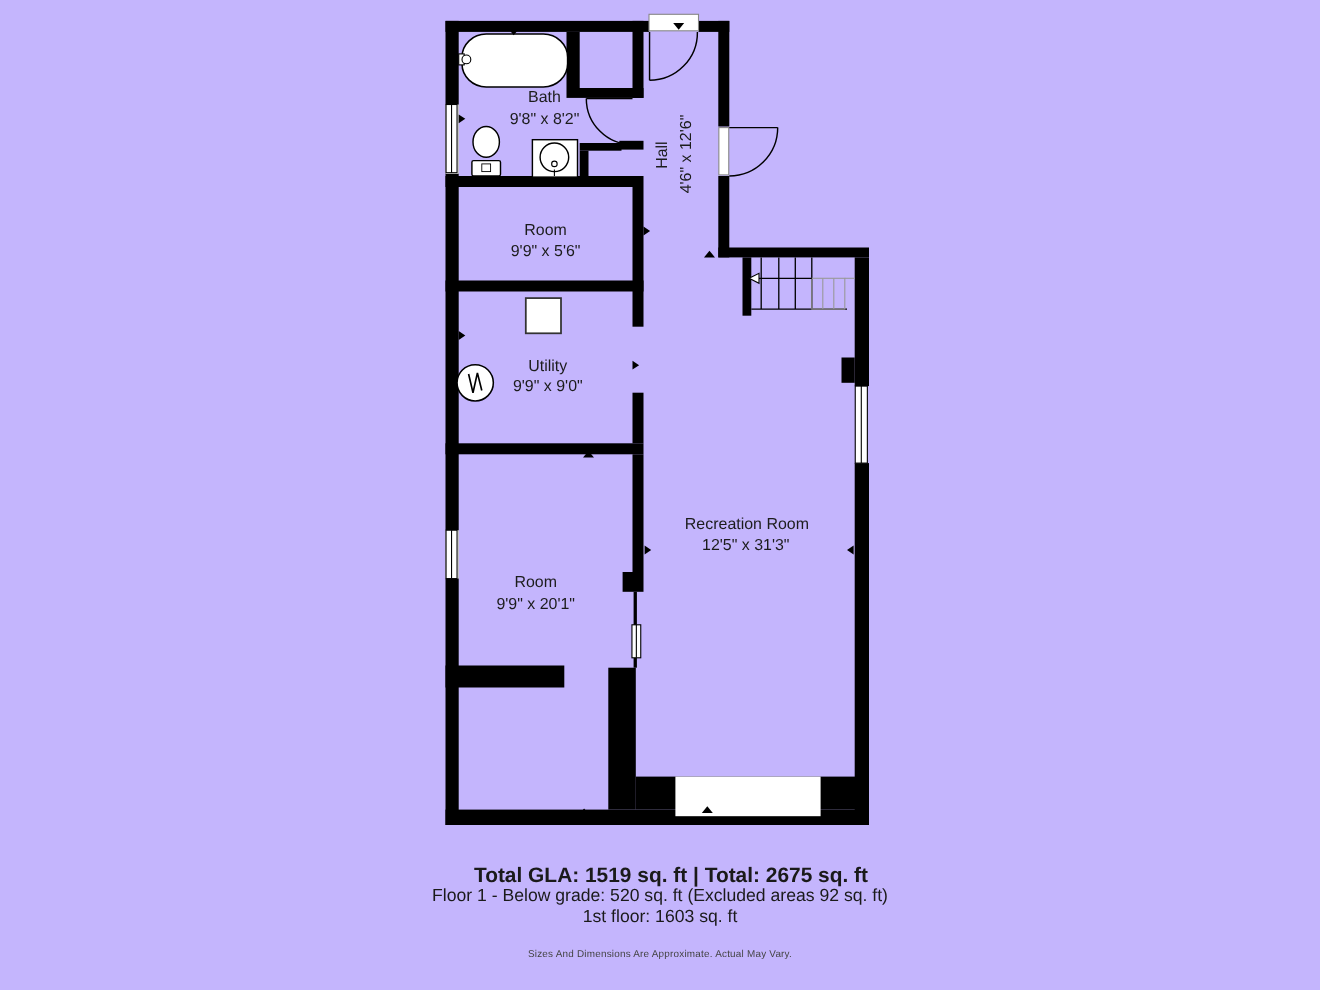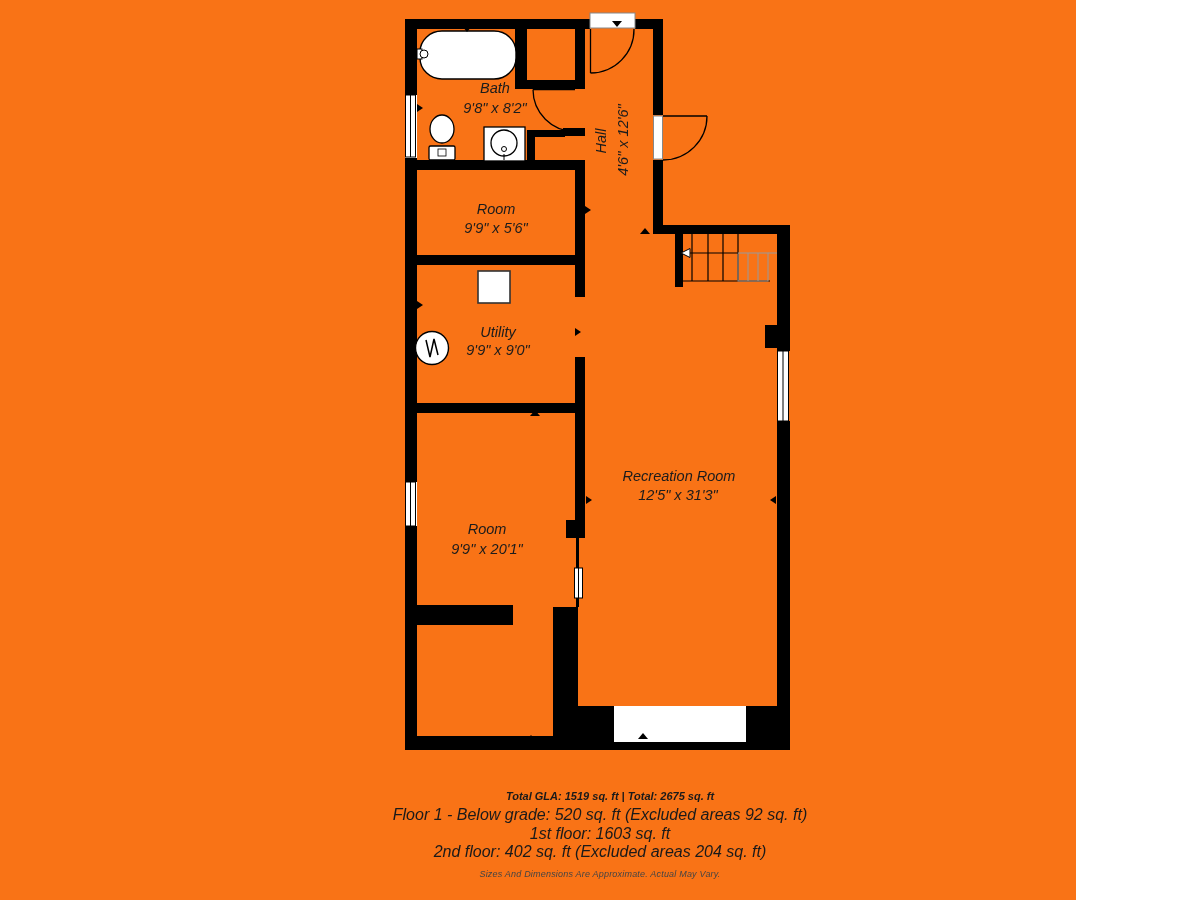--- a/index.html
+++ b/index.html
@@ -1,23 +1,23 @@
 <!DOCTYPE html>
 <html><head>
 <meta charset="utf-8">
 <style>
   html,body{margin:0;padding:0;background:#fff;}
-  .page{position:relative;width:1076px;height:900px;background:#f97316;overflow:hidden;
-        font-family:"Liberation Sans",sans-serif;font-style:italic;}
+  .page{position:relative;width:1200px;height:900px;background:#c4b5fd;overflow:hidden;
+        font-family:"Liberation Sans",sans-serif;}
   .plan-svg{position:absolute;left:0;top:0;}
   .lbl{font-family:"Liberation Sans",sans-serif;font-size:14.5px;fill:#1c1c1c;}
   .summary{position:absolute;left:0;top:787px;width:1200px;text-align:center;color:#1a1a1a;}
-  .summary .total{font-size:11px;font-weight:bold;line-height:19px;padding-left:20px;}
+  .summary .total{font-size:19px;font-weight:bold;line-height:19px;padding-left:20px;}
   .summary .line{font-size:16px;line-height:18.5px;}
-  .summary .disclaimer{font-size:9px;color:#444444;margin-top:7px;letter-spacing:.2px;}
+  .summary .disclaimer{font-size:9px;color:#444444;margin-top:19px;letter-spacing:.2px;}
 </style>
 </head>
 <body>
 
 <div class="page">
 
   <svg class="plan-svg" width="1200" height="900" viewBox="0 0 1200 900">
 
     <g fill="#000000">
       <rect x="405" y="19" width="185" height="10"></rect>
@@ -175,17 +175,16 @@
 
       <text class="lbl" x="679" y="481">Recreation Room</text>
       <text class="lbl" x="678" y="500">12'5" x 31'3"</text>
     </g>
   </svg>
 
   <div class="summary">
     <div class="total">Total GLA: 1519 sq. ft | Total: 2675 sq. ft</div>
     <div class="line">Floor 1 - Below grade: 520 sq. ft (Excluded areas 92 sq. ft)</div>
     <div class="line">1st floor: 1603 sq. ft</div>
-    <div class="line">2nd floor: 402 sq. ft (Excluded areas 204 sq. ft)</div>
     <div class="disclaimer">Sizes And Dimensions Are Approximate. Actual May Vary.</div>
   </div>
 
 </div>
 
 </body></html>

